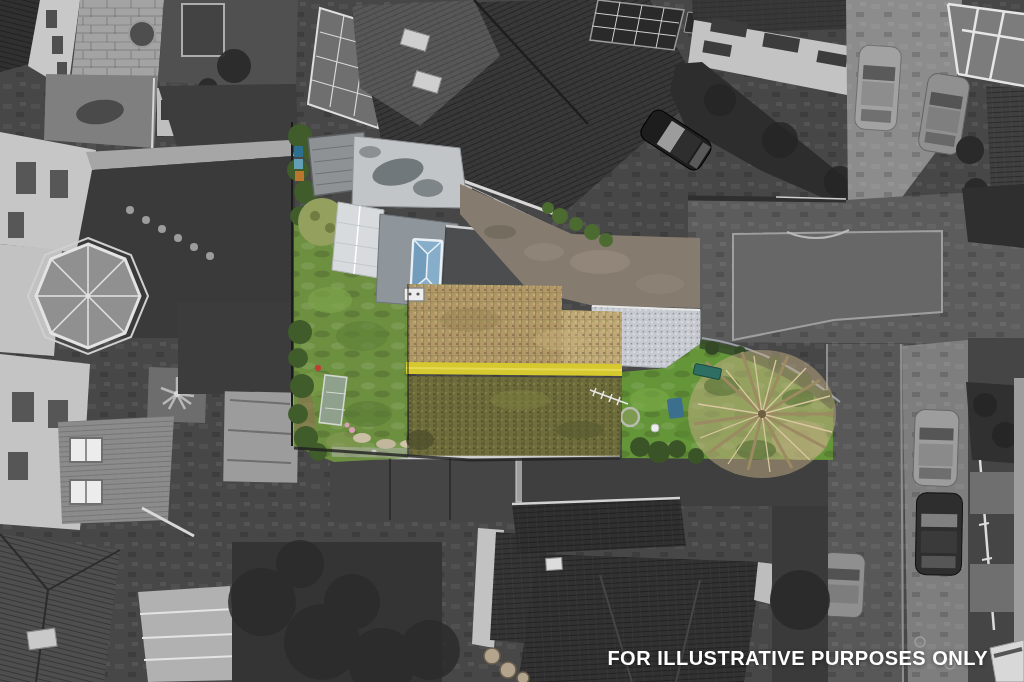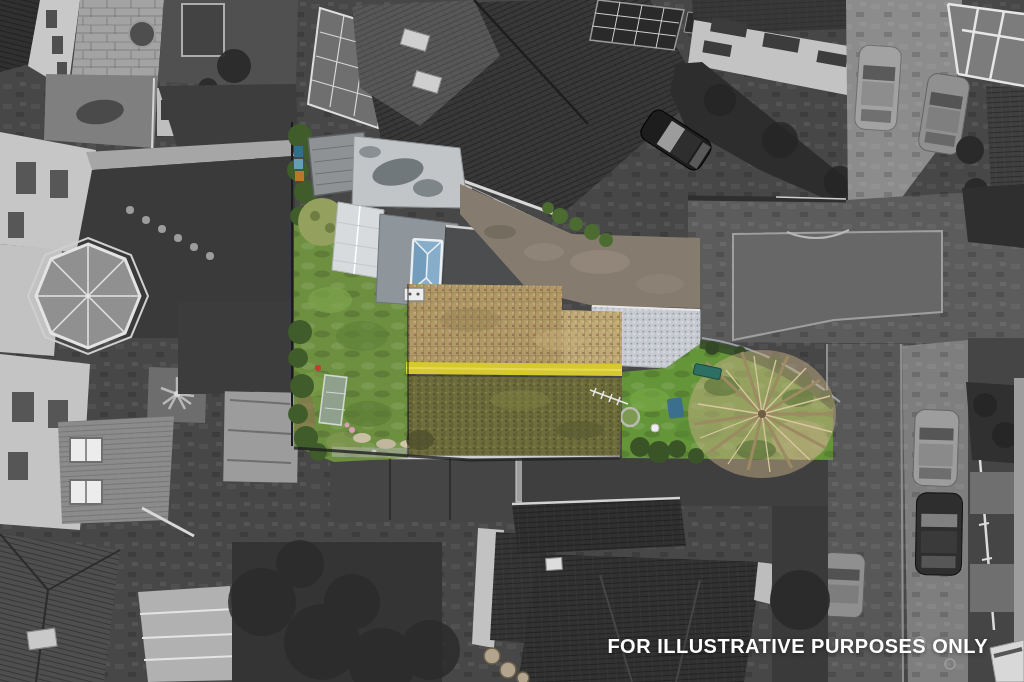--- a/index.html
+++ b/index.html
@@ -1,19 +1,19 @@
 <!DOCTYPE html>
 <html><head>
 <meta charset="utf-8">
 <style>
   html,body{margin:0;padding:0;background:#2b2b2b;}
   .stage{position:relative;width:1024px;height:682px;overflow:hidden;background:#474747;
          font-family:"Liberation Sans",sans-serif;}
   .stage svg{display:block;}
-  .watermark{position:absolute;right:36px;bottom:24px;color:#ffffff;font-weight:800;
+  .watermark{position:absolute;right:36px;bottom:12px;color:#ffffff;font-weight:800;
              font-size:20px;letter-spacing:.5px;text-shadow:0 1px 4px rgba(0,0,0,.45);
              white-space:nowrap;}
 </style>
 </head>
 <body>
 
 <div class="stage">
 <svg width="1024" height="682" viewBox="0 0 1024 682">
   <defs>
     <pattern id="tilesA" width="9" height="5" patternUnits="userSpaceOnUse" patternTransform="rotate(-24)">

